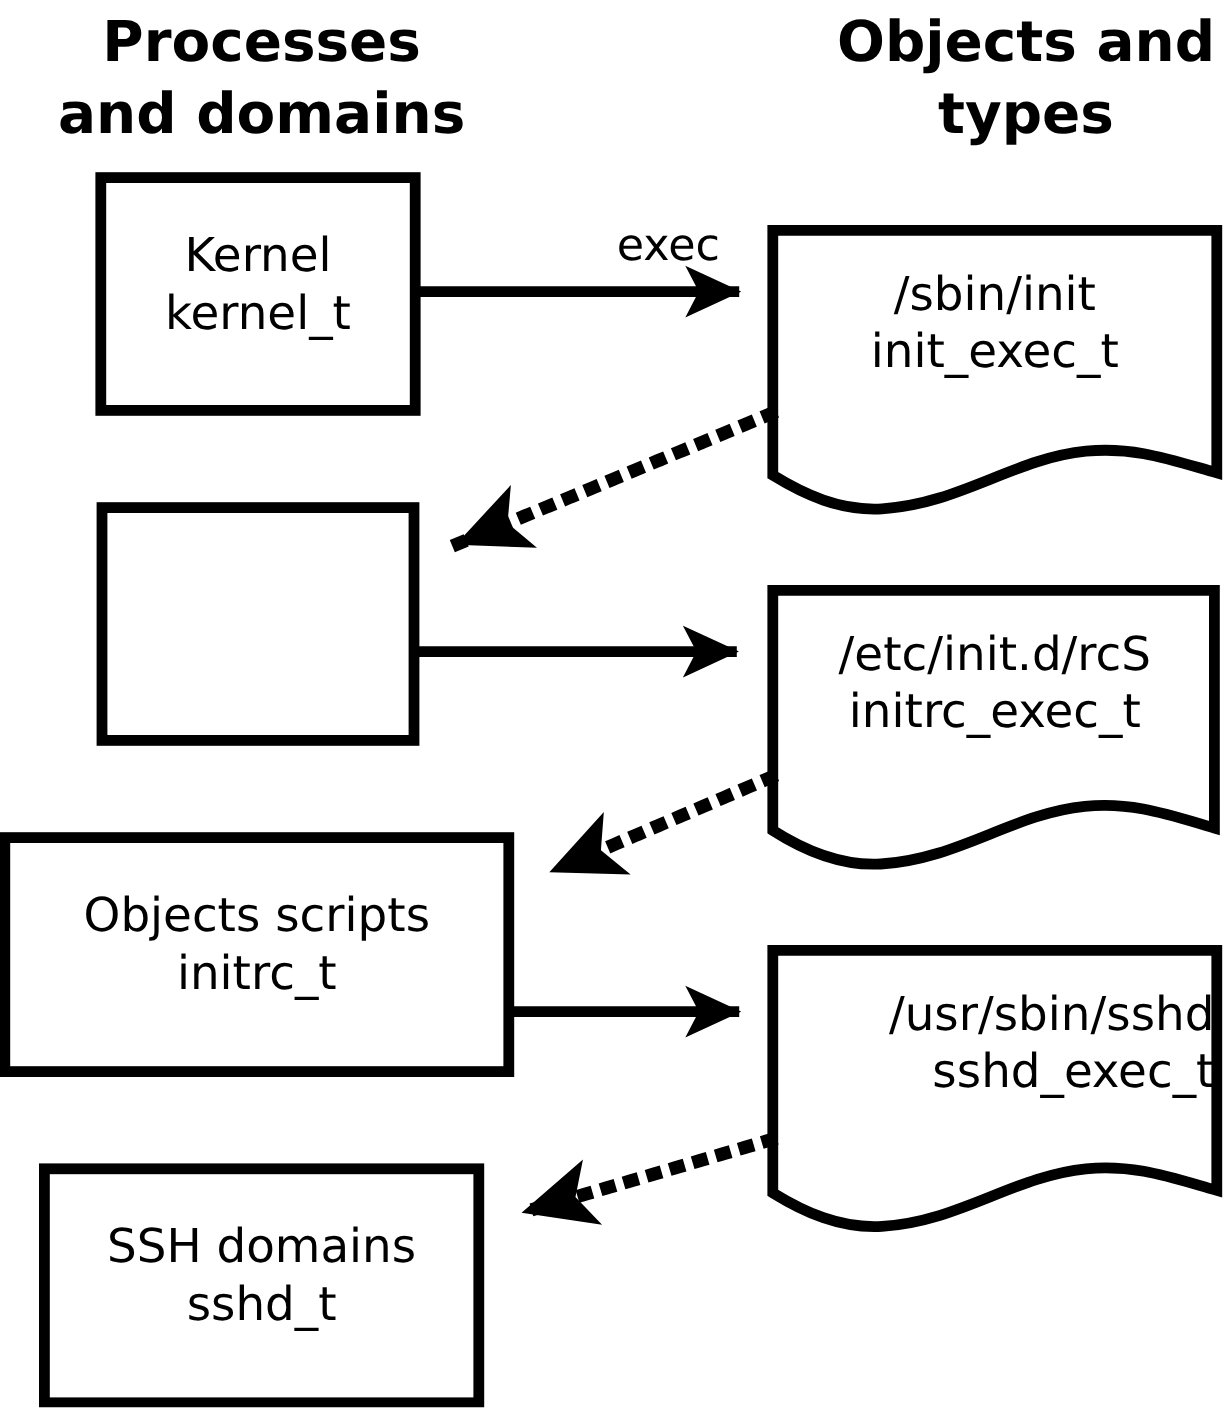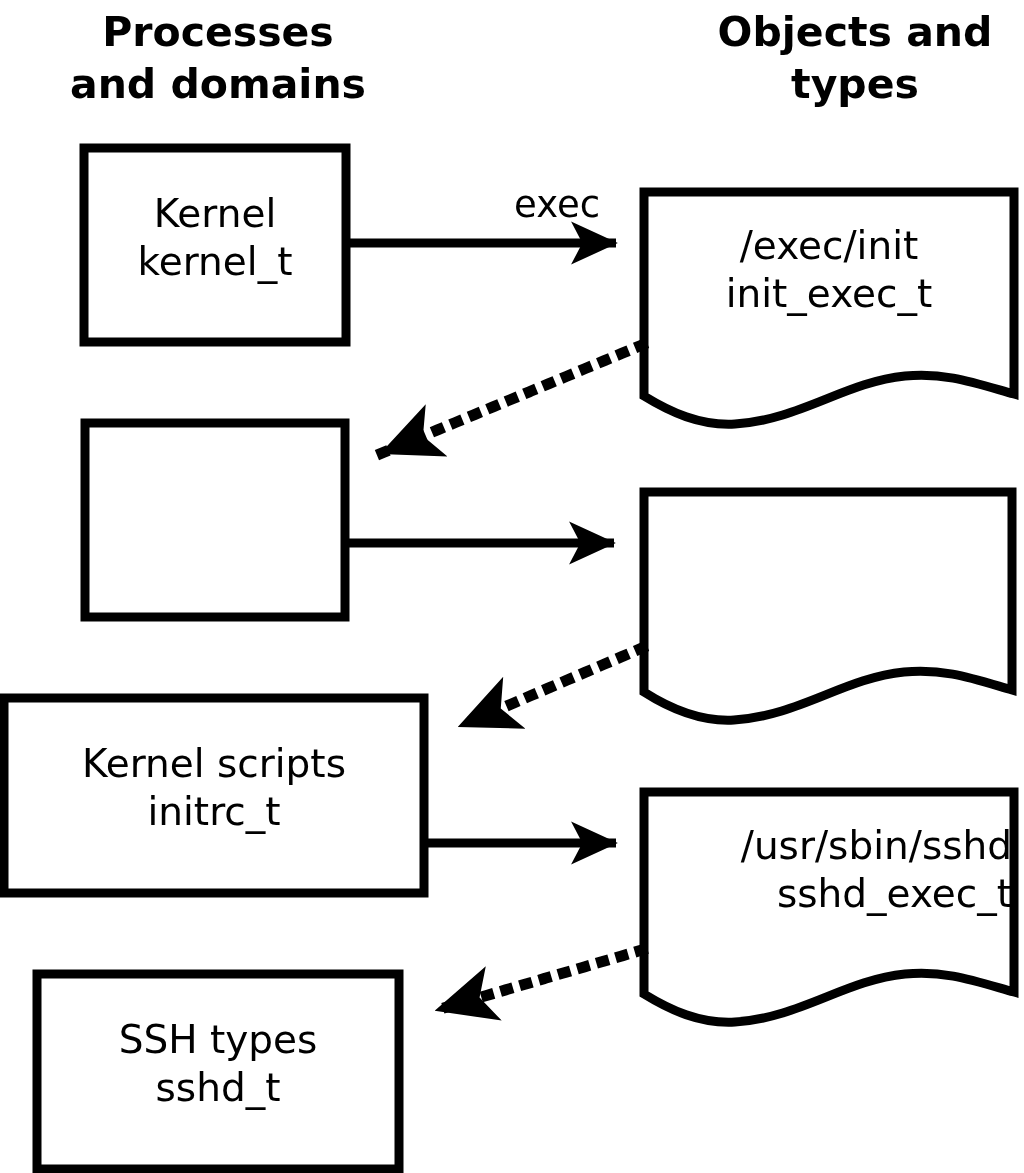--- a/index.html
+++ b/index.html
@@ -23,21 +23,21 @@
     position: absolute;
     left: 0;
     top: 0;
     width: 1024px;
     height: 1173px;
     display: block;
   }
   .col-heading {
     font-family: "DejaVu Sans", "Liberation Sans", sans-serif;
     font-weight: bold;
-    font-size: 41px;
+    font-size: 47px;
     line-height: 1.28;
     text-align: center;
     white-space: pre-line;
     letter-spacing: 0px;
   }
   .node-label {
     font-family: "DejaVu Sans", "Liberation Sans", sans-serif;
     font-weight: normal;
     font-size: 39px;
     line-height: 1.22;
@@ -142,28 +142,30 @@
   <div class="abs col-heading" style="left:28px; top:6px; width:380px;">Processes
 and domains</div>
 
   <div class="abs col-heading" style="left:665px; top:6px; width:380px;">Objects and
 types</div>
 
   <div class="abs node-label" style="left:84px; top:190px; width:262px;">Kernel
 kernel_t</div>
 
 
-  <div class="abs node-label" style="left:4px; top:740px; width:420px;">Kernel scripts
+  <div class="abs node-label" style="left:4px; top:740px; width:420px;">Objects scripts
 initrc_t</div>
 
-  <div class="abs node-label" style="left:37px; top:1016px; width:362px;">SSH types
+  <div class="abs node-label" style="left:37px; top:1016px; width:362px;">SSH domains
 sshd_t</div>
 
-  <div class="abs node-label" style="left:646px; top:222px; width:366px;">/exec/init
+  <div class="abs node-label" style="left:646px; top:222px; width:366px;">/sbin/init
 init_exec_t</div>
 
+  <div class="abs node-label" style="left:646px; top:522px; width:366px;">/etc/init.d/rcS
+initrc_exec_t</div>
 
   <div class="abs node-label" style="left:646px; top:822px; width:366px;text-align:right;">/usr/sbin/sshd
 sshd_exec_t</div>
 
   <div class="abs edge-label" style="left:400px; top:186px; width:200px;">exec</div>
 
 </div>
 
 </body></html>

